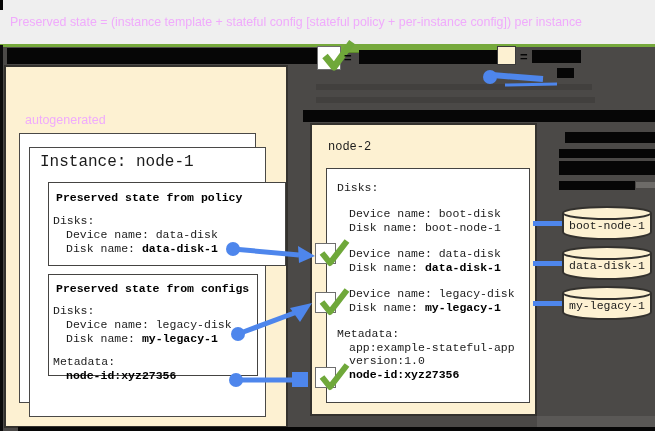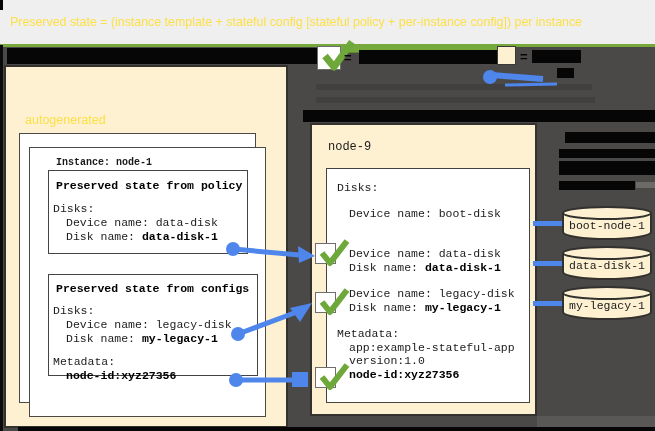--- a/index.html
+++ b/index.html
@@ -1,21 +1,21 @@
 <!DOCTYPE html>
 <html><head>
 <meta charset="utf-8">
 <style>
   html,body{margin:0;padding:0;background:#fff;}
   #canvas{position:relative;width:655px;height:431px;overflow:hidden;background:#4b4947;
           font-family:"Liberation Sans",sans-serif;}
   .abs{position:absolute;}
   .bar{position:absolute;background:#060606;}
   .bar-faint{position:absolute;background:#42403e;}
-  .sans{font-family:"Liberation Sans",sans-serif;color:#fde047;}
+  .sans{font-family:"Liberation Sans",sans-serif;color:#f0abfc;}
   .mono{font-family:"Liberation Mono","DejaVu Sans Mono",monospace;font-size:11.5px;
         color:#1b1b1b;white-space:nowrap;line-height:13px;position:absolute;}
   .mbold{font-weight:bold;color:#000;}
   .panel{position:absolute;background:#fdf1d2;border:2px solid #34322e;box-sizing:border-box;}
   .card{position:absolute;background:#ffffff;border:1.5px solid #4a4947;box-sizing:border-box;}
   .box{position:absolute;background:#ffffff;border:1.5px solid #454442;box-sizing:border-box;}
   .cb{position:absolute;width:21px;height:21px;background:#fff;border:1px solid #6e6e6e;
       box-sizing:border-box;}
   .checkwrap{position:absolute;overflow:visible;}
   .cyl{position:absolute;width:92px;height:34px;}
@@ -55,49 +55,52 @@
   <div class="bar" style="left:559px;top:149px;width:96px;height:9px;"></div>
   <div class="bar" style="left:559px;top:161px;width:96px;height:14px;"></div>
   <div class="bar" style="left:559px;top:181px;width:76px;height:9px;"></div>
   <div class="abs" style="left:636px;top:182px;width:19px;height:6px;background:#6d6b68;"></div>
 
   <div class="panel" style="left:4px;top:65px;width:284px;height:363px;"></div>
   <div class="abs sans" style="left:25px;top:113px;font-size:12.5px;font-weight:normal;">autogenerated</div>
 
   <div class="card" style="left:19px;top:133px;width:237px;height:270px;"></div>
   <div class="card" style="left:29px;top:147px;width:237px;height:270px;"></div>
-  <div class="mono" style="left:56px;top:156px;font-size:10px;font-weight:bold;">Instance: node-1</div>
+  <div class="mono" style="left:40px;top:156px;font-size:16px;">Instance: node-1</div>
 
-  <div class="box" style="left:48px;top:170px;width:200px;height:84px;">
+  <div class="box" style="left:48px;top:182px;width:238px;height:84px;">
     <div class="mono mbold" style="left:7px;top:8px;">Preserved state from policy</div>
     <div class="mono" style="left:4px;top:31px;">Disks:</div>
     <div class="mono" style="left:17px;top:45px;">Device name: data-disk</div>
     <div class="mono" style="left:17px;top:59px;">
       <span>Disk name: </span><span class="mbold">data-disk-1</span>
     </div>
   </div>
 
   <div class="box" style="left:48px;top:274px;width:210px;height:102px;">
     <div class="mono mbold" style="left:7px;top:7px;">Preserved state from configs</div>
     <div class="mono" style="left:4px;top:29px;">Disks:</div>
     <div class="mono" style="left:17px;top:43px;">Device name: legacy-disk</div>
     <div class="mono" style="left:17px;top:57px;">
       <span>Disk name: </span><span class="mbold">my-legacy-1</span>
     </div>
     <div class="mono" style="left:4px;top:80px;">Metadata:</div>
     <div class="mono mbold" style="left:17px;top:94px;">node-id:xyz27356</div>
   </div>
 
   <div class="panel" style="left:310px;top:123px;width:227px;height:293px;"></div>
-  <div class="mono" style="left:328px;top:141px;font-size:12px;">node-9</div>
+  <div class="mono" style="left:328px;top:141px;font-size:12px;">node-2</div>
 
   <div class="box" style="left:326px;top:168px;width:204px;height:235px;">
     <div class="mono" style="left:10px;top:12px;">Disks:</div>
 
     <div class="mono" style="left:22px;top:38px;">Device name: boot-disk</div>
+    <div class="mono" style="left:22px;top:52px;">
+      <span>Disk name: </span><span>boot-node-1</span>
+    </div>
 
     <div class="mono" style="left:22px;top:78px;">Device name: data-disk</div>
     <div class="mono" style="left:22px;top:92px;">
       <span>Disk name: </span><span class="mbold">data-disk-1</span>
     </div>
 
     <div class="mono" style="left:22px;top:118px;">Device name: legacy-disk</div>
     <div class="mono" style="left:22px;top:132px;">
       <span>Disk name: </span><span class="mbold">my-legacy-1</span>
     </div>

